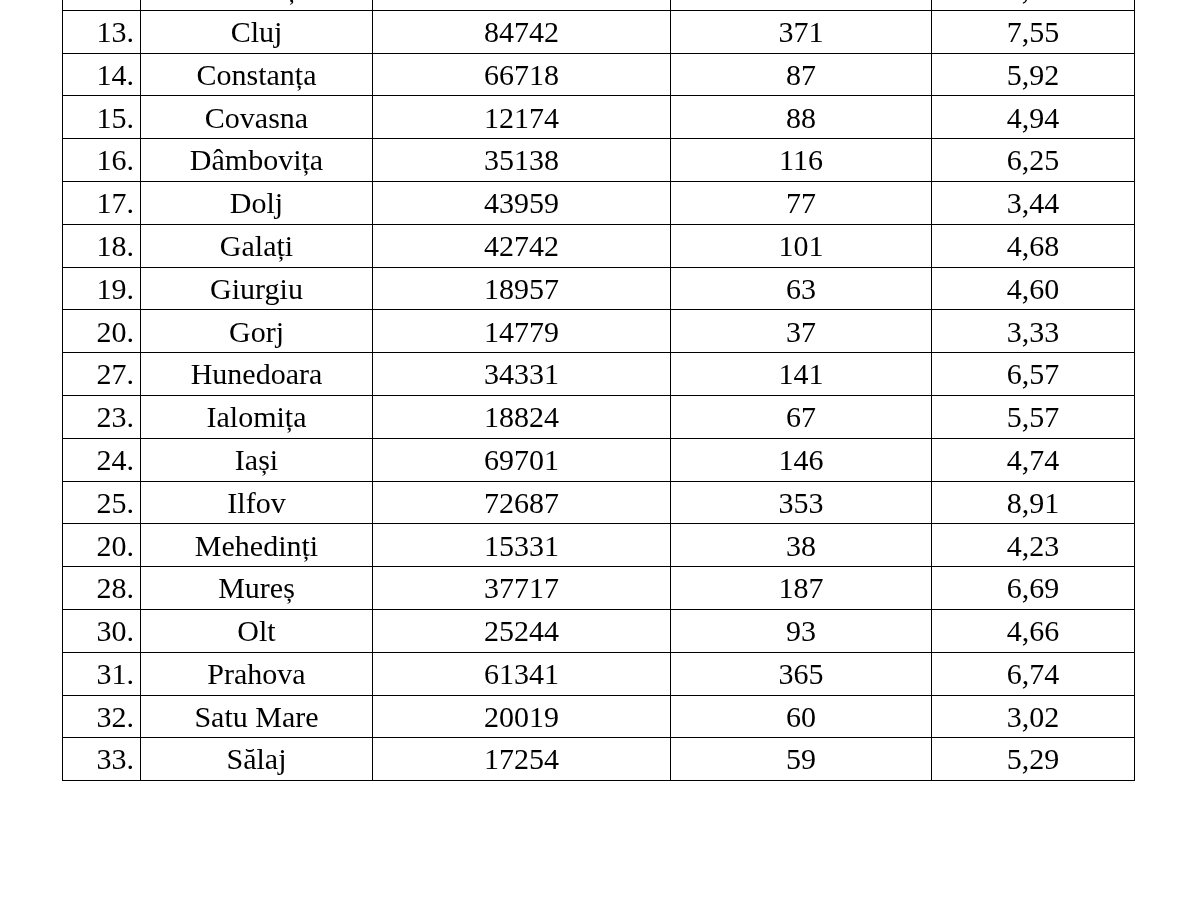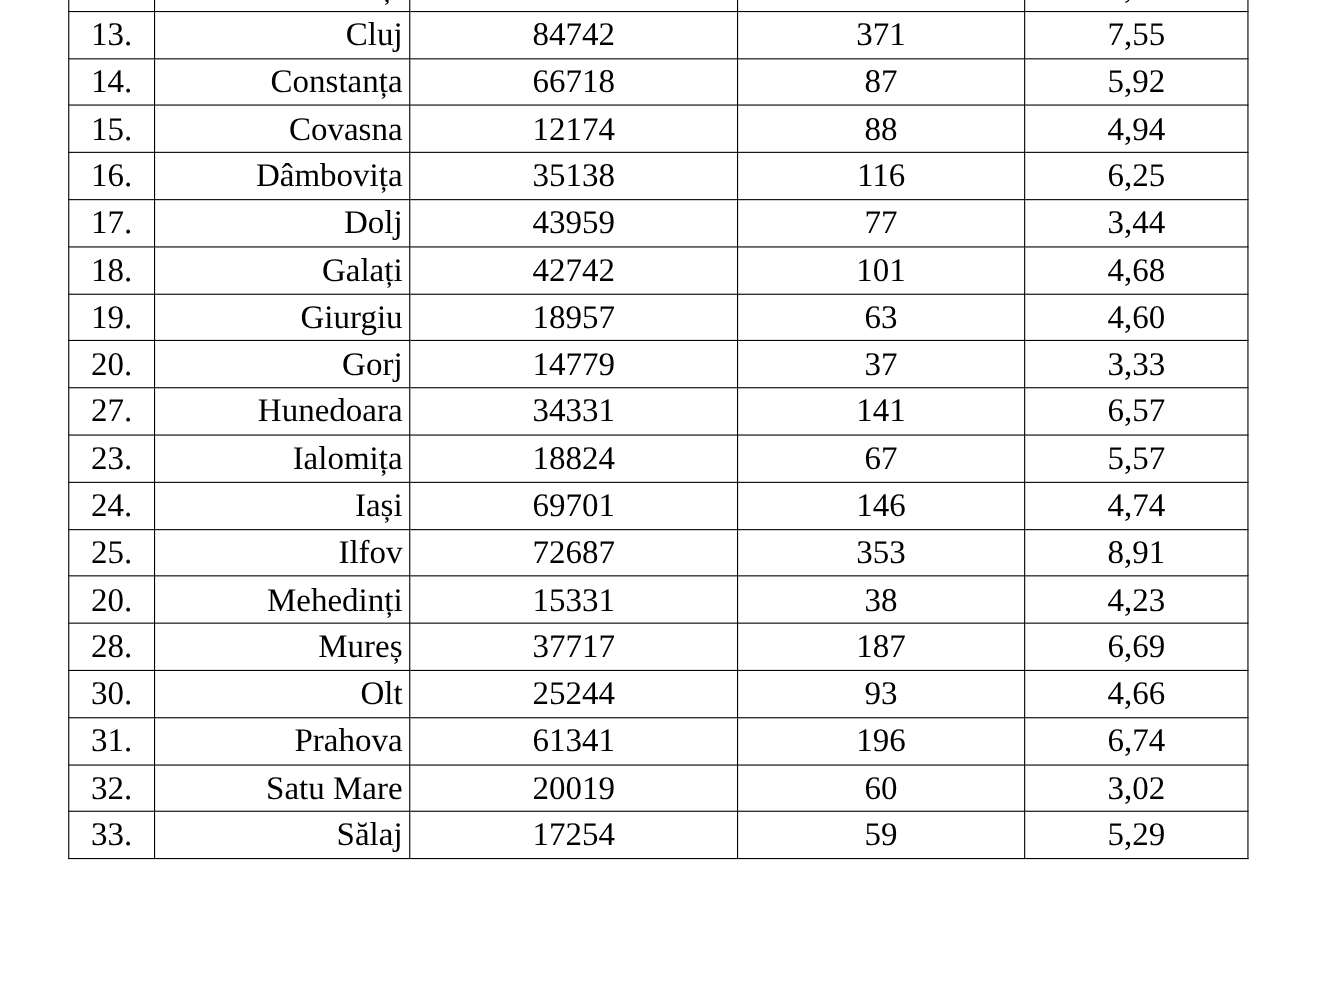--- a/index.html
+++ b/index.html
@@ -44,25 +44,25 @@
     height: 41.8px;
     padding: 0 6px;
     font-size: 30px;
     line-height: 1.05;
     color: #000000;
     vertical-align: middle;
     white-space: nowrap;
     overflow: hidden;
   }
   td.idx {
+    text-align: right;
+    padding-left: 12px;
+  }
+  td.name {
     text-align: center;
-    padding-left: 12px;
-  }
-  td.name {
-    text-align: right;
     padding-left: 14px;
   }
   td.num {
     text-align: center;
   }
 </style>
 </head>
 <body>
 
 <div class="page">
@@ -185,21 +185,21 @@
           <td class="idx">30.</td>
           <td class="name">Olt</td>
           <td class="num">25244</td>
           <td class="num">93</td>
           <td class="num">4,66</td>
         </tr>
         <tr>
           <td class="idx">31.</td>
           <td class="name">Prahova</td>
           <td class="num">61341</td>
-          <td class="num">196</td>
+          <td class="num">365</td>
           <td class="num">6,74</td>
         </tr>
         <tr>
           <td class="idx">32.</td>
           <td class="name">Satu Mare</td>
           <td class="num">20019</td>
           <td class="num">60</td>
           <td class="num">3,02</td>
         </tr>
         <tr>

